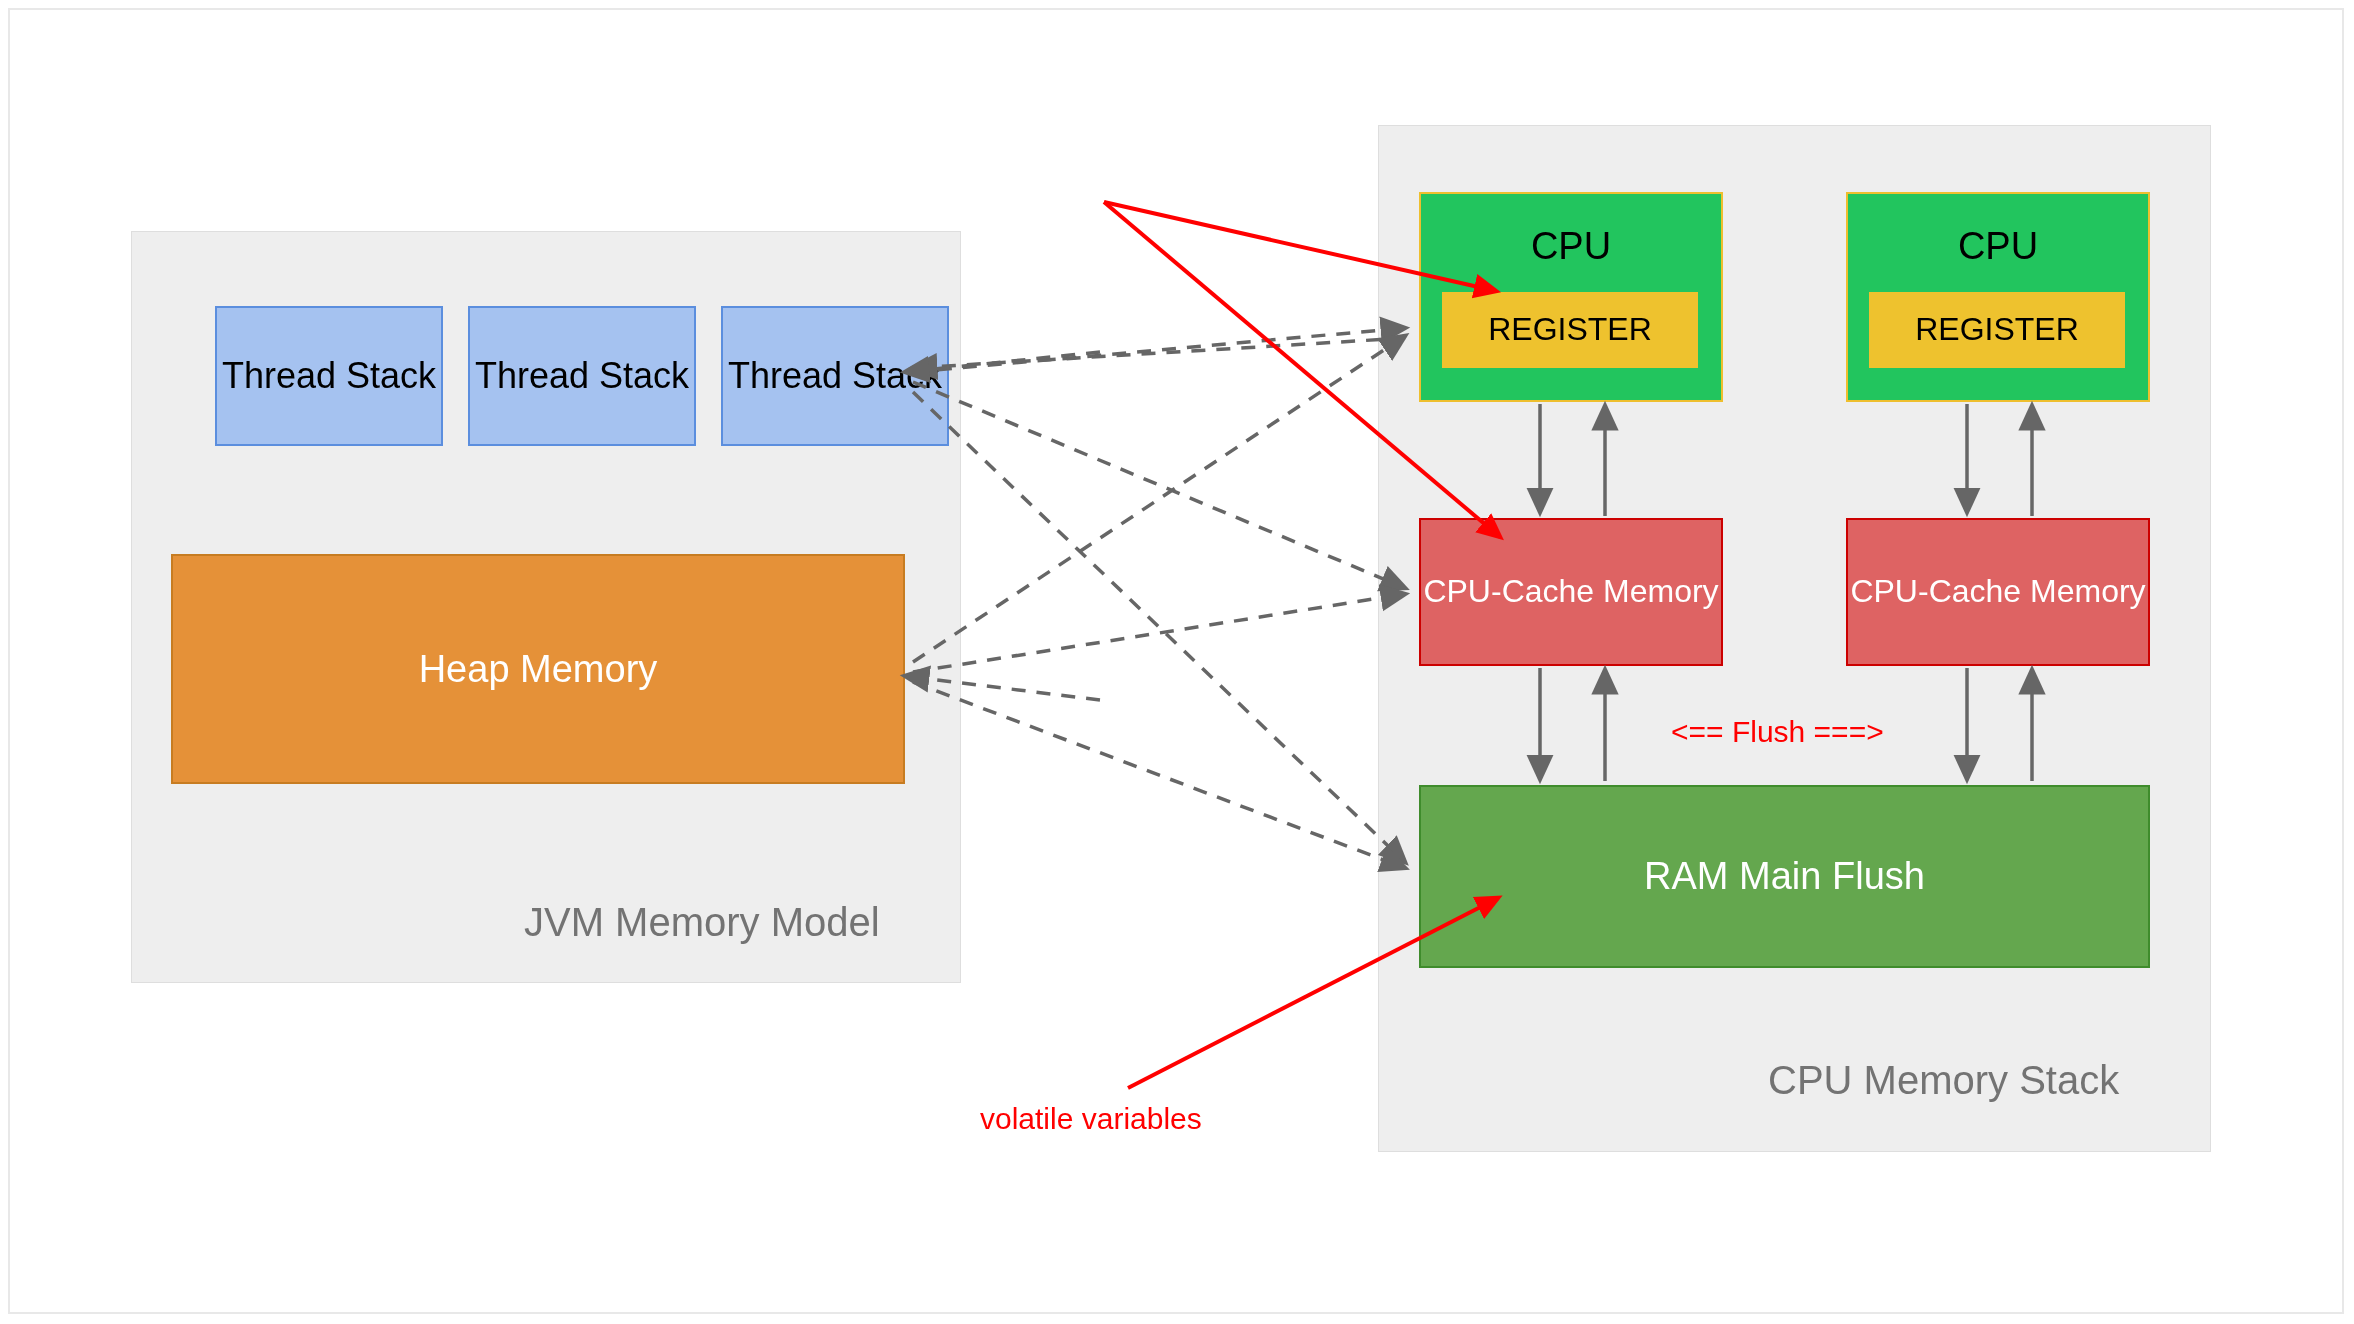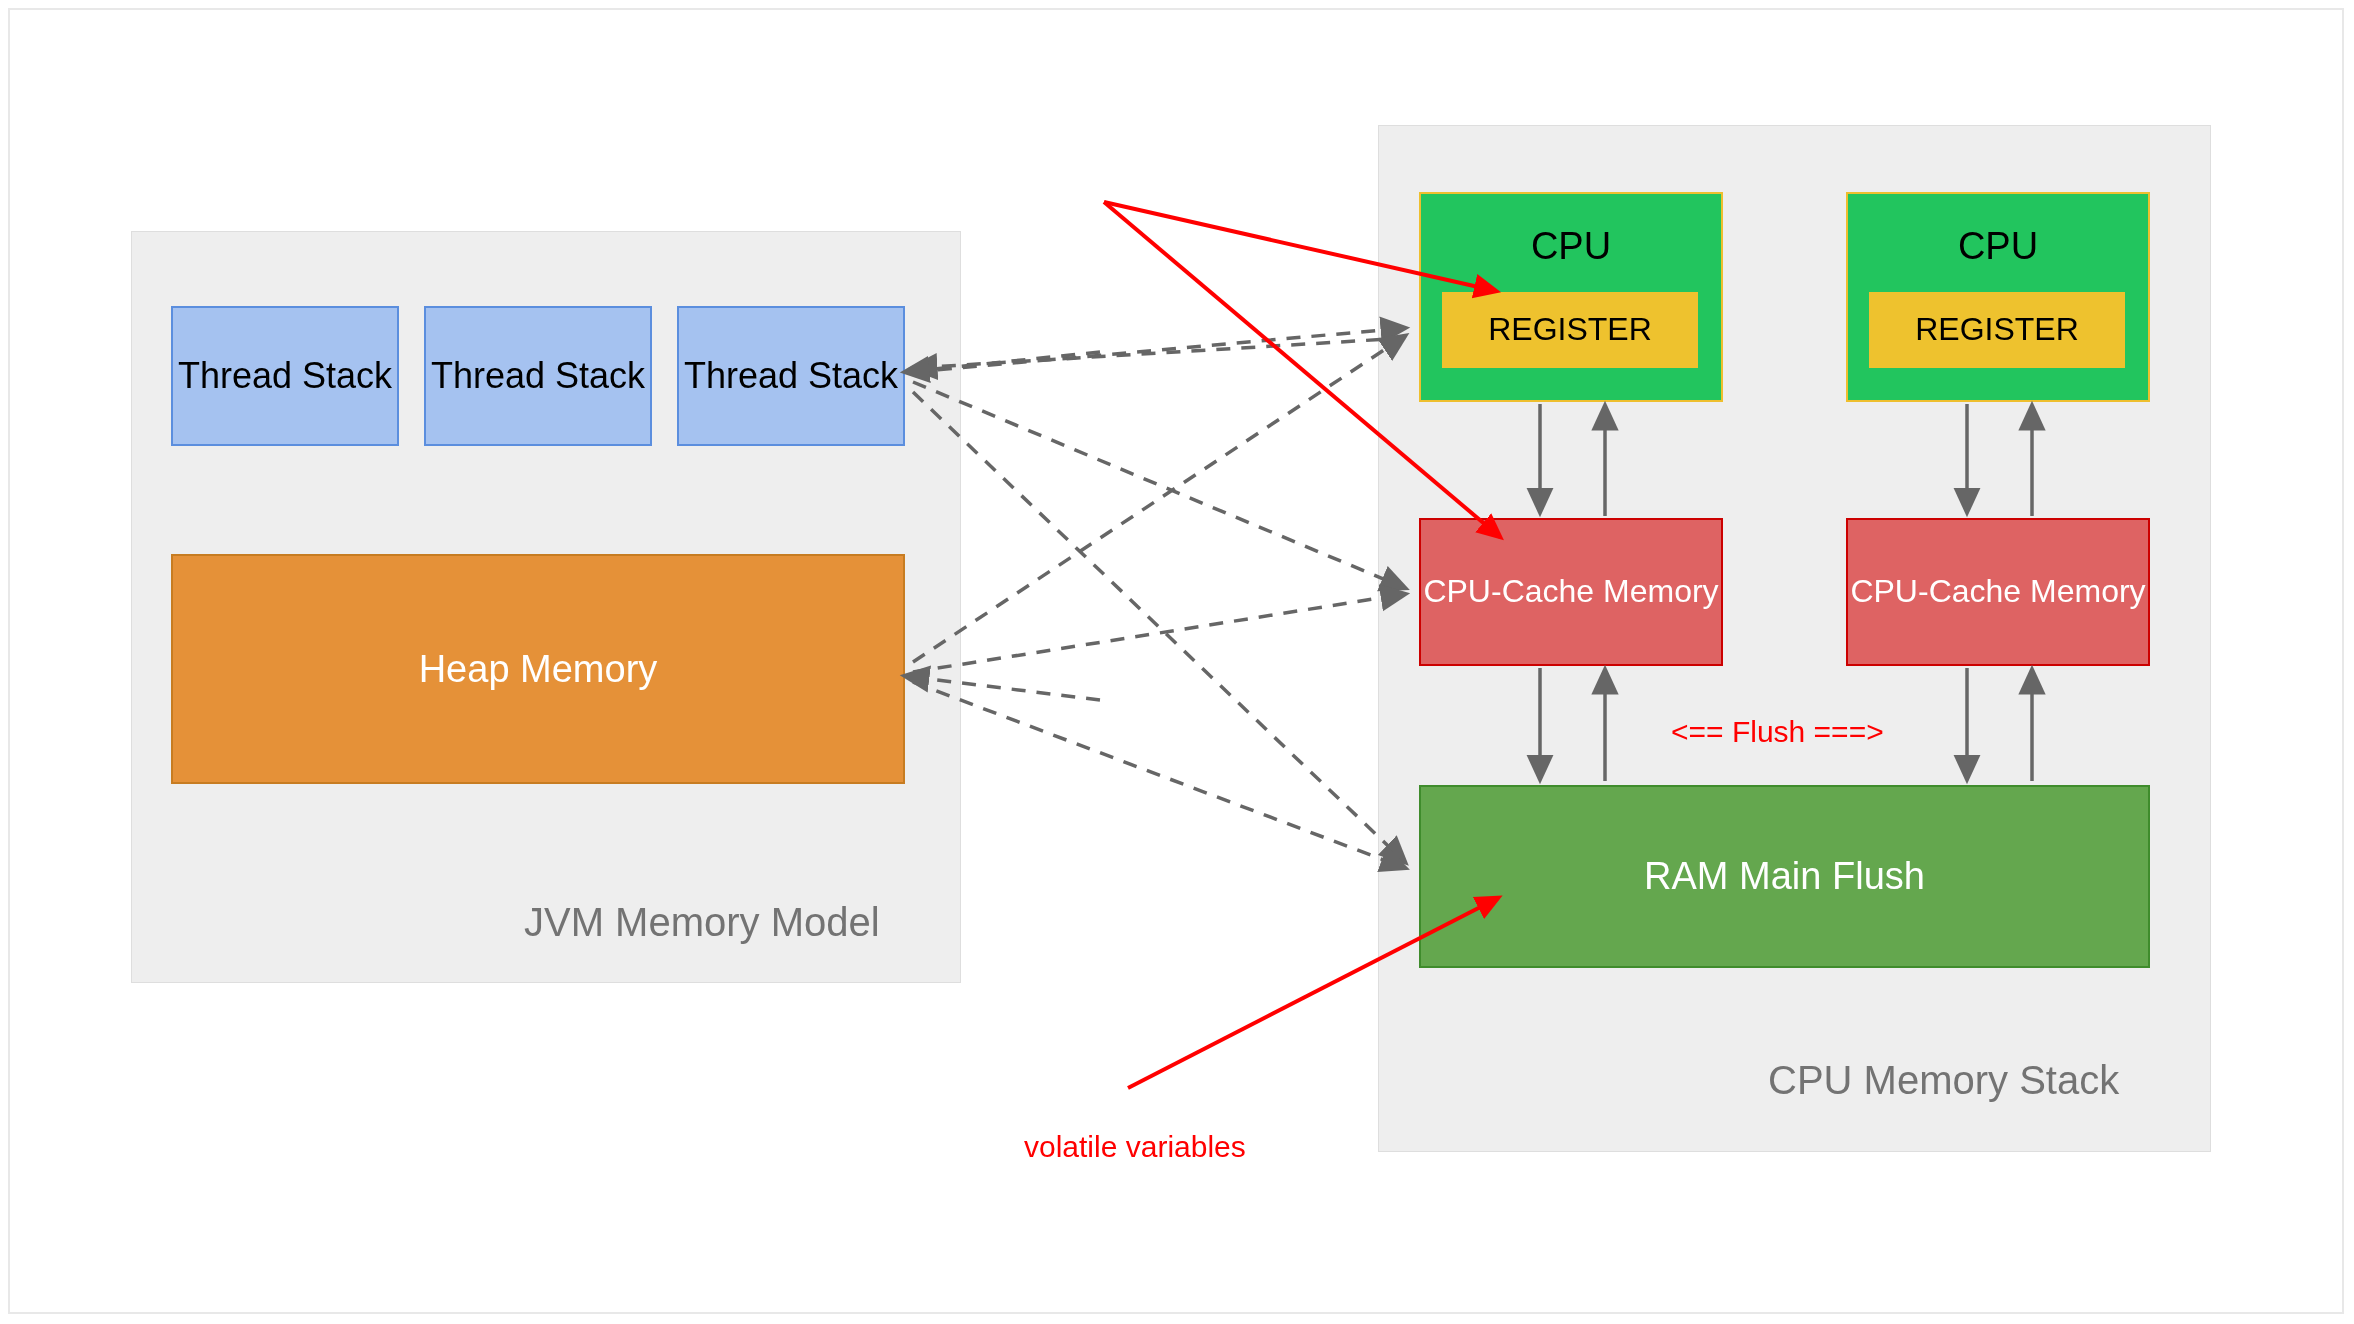--- a/index.html
+++ b/index.html
@@ -50,20 +50,21 @@
     justify-content: center;
     text-align: center;
     line-height: 1.18;
   }
 
   .thread-stack {
     background: #a5c2f0;
     border: 2px solid #5b8ede;
     color: #000000;
     font-size: 36px;
+    margin-left: 44px;
   }
   .heap {
     background: #e59138;
     border: 2px solid #c77c21;
     color: #ffffff;
     font-size: 38px;
   }
   .cpu {
     background: #22c55e;
     border: 2px solid #eebf2e;
@@ -165,21 +166,21 @@
   <div class="node cache" style="left:1846px; top:518px; width:304px; height:148px;">CPU-Cache
 Memory</div>
 
   <div class="node ram" style="left:1419px; top:785px; width:731px; height:183px;">RAM Main Flush</div>
 
   <div class="flush-label" style="left:1671px; top:715px;">&lt;== Flush ===&gt;</div>
 
   <div class="group-label" style="left:1768px; top:1058px;">CPU Memory Stack</div>
 
 
-  <div class="red-label" style="left:1024px; top:1100px; width:250px; text-align:left;margin-top:28px;">volatile variables</div>
+  <div class="red-label" style="left:980px; top:1100px; width:250px; text-align:left;">volatile variables</div>
 
   <svg class="overlay" viewBox="0 0 2354 1324" xmlns="http://www.w3.org/2000/svg">
     <defs>
       <marker id="grayhead" markerWidth="9" markerHeight="9" refX="7" refY="4.5" orient="auto" markerUnits="strokeWidth">
         <path d="M0,0.6 L8.5,4.5 L0,8.4 z" fill="#666666"></path>
       </marker>
       <marker id="grayhead-rev" markerWidth="9" markerHeight="9" refX="7" refY="4.5" orient="auto" markerUnits="strokeWidth">
         <path d="M0,0.6 L8.5,4.5 L0,8.4 z" fill="#666666"></path>
       </marker>
       <marker id="redhead" markerWidth="7" markerHeight="7" refX="5.5" refY="3.5" orient="auto" markerUnits="strokeWidth">

